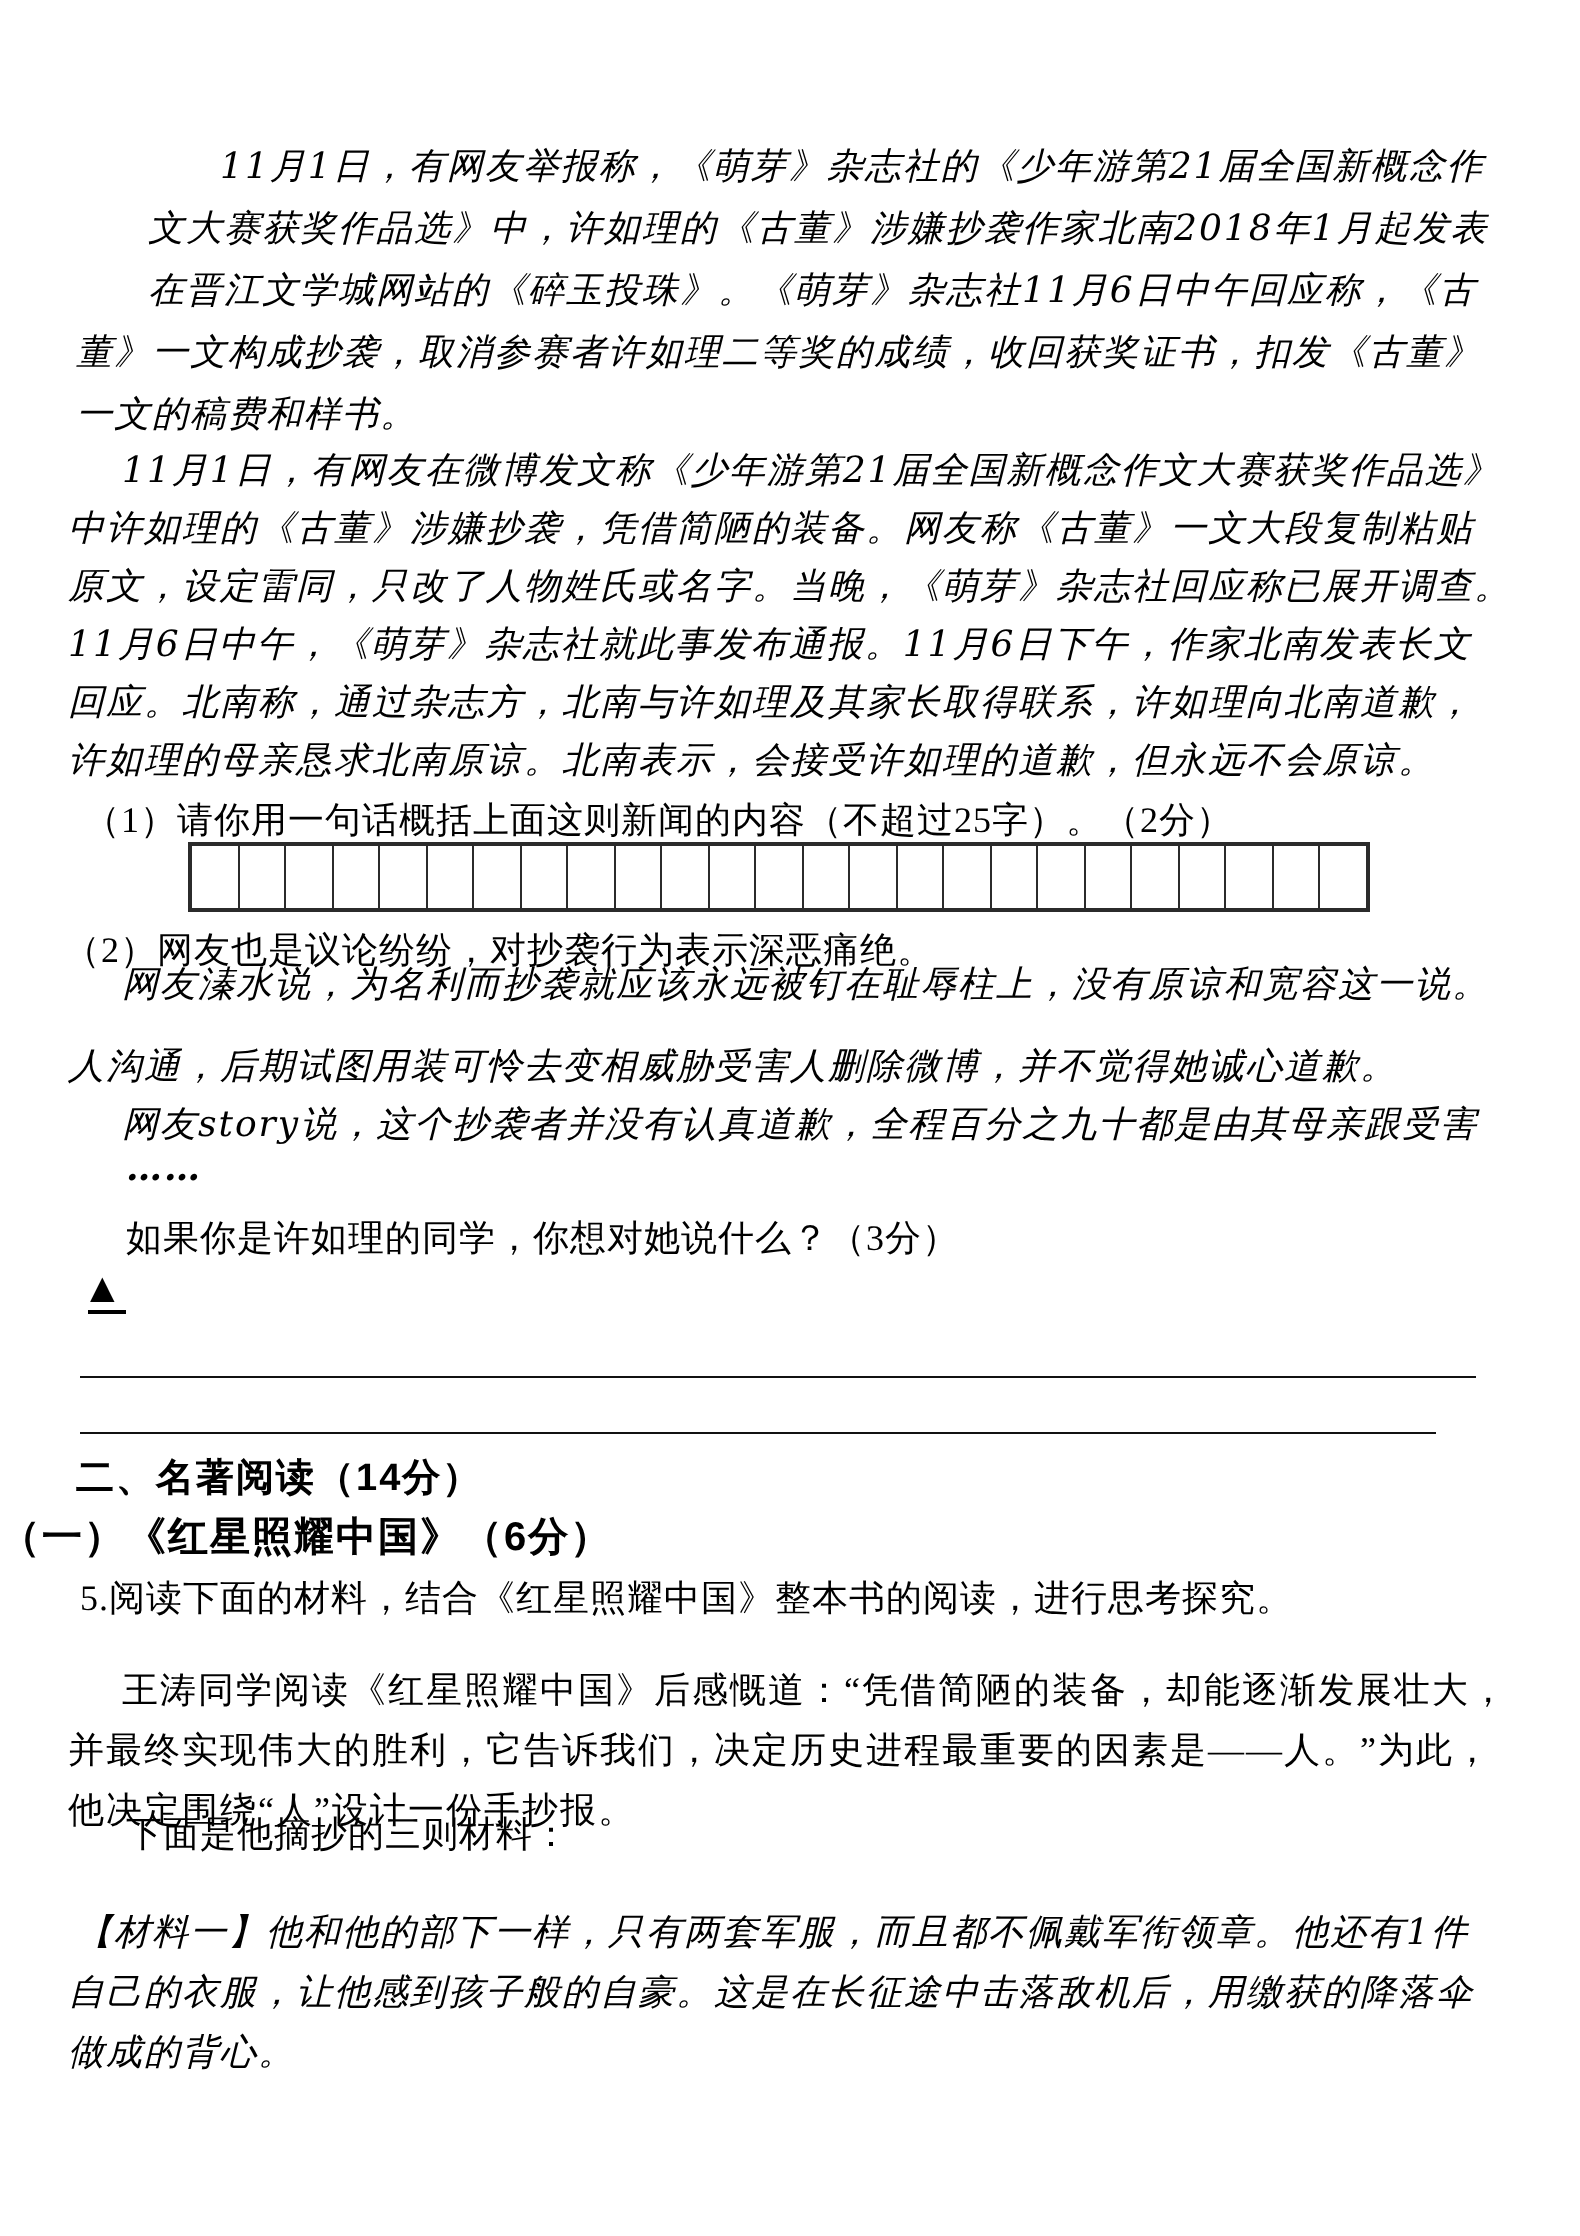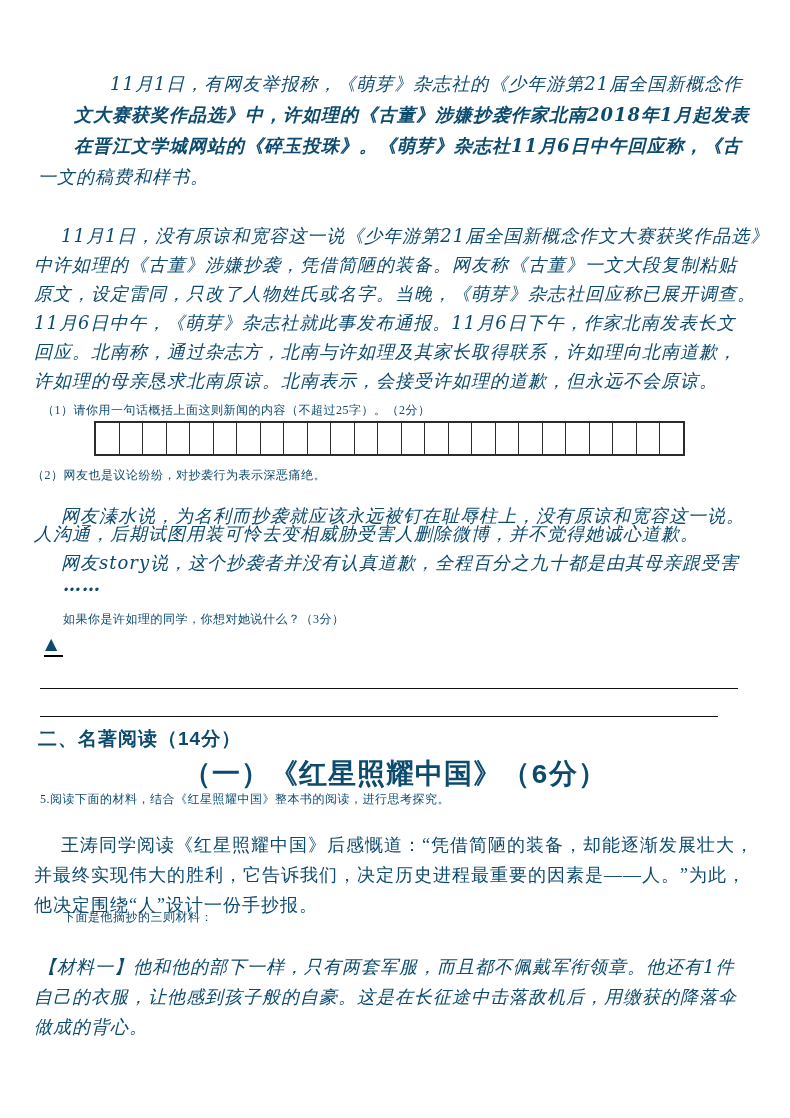--- a/index.html
+++ b/index.html
@@ -1,36 +1,36 @@
 <!DOCTYPE html>
 <html><head>
 <meta charset="utf-8">
 <style>
   html,body{margin:0;padding:0;background:#ffffff;}
   .page{
     position:relative;
     width:790px;height:1118px;
     background:#ffffff;
-    color:#0c4a6e;
+    color:#000000;
     overflow:hidden;
     font-size:18px;
   }
   .abs{position:absolute;left:38px;}
   .line{white-space:nowrap;letter-spacing:1px;}
   
   .kai{font-family:"DejaVu Serif",serif;font-style:italic;}
   
   .song{font-family:"Liberation Serif",serif;}
   
   .hei{font-family:"Liberation Sans",sans-serif;font-weight:600;}
   .lh31 .line{line-height:31px;}
   .lh30 .line{line-height:30px;}
   .lh29 .line{line-height:29px;}
   .ind72{margin-left:72px;}
-  .ind36{margin-left:36px;font-weight:bold;}
+  .ind36{margin-left:36px;}
   .ind27{margin-left:27px;}
   
   .grid{
     position:absolute;left:94px;top:421px;
     display:flex;
     border:2px solid #2b2b2b;
     background:#ffffff;
   }
   .cell{
     width:22.5px;height:31px;
@@ -45,38 +45,39 @@
   .mark{
     position:absolute;left:44px;top:634px;
     font-family:"DejaVu Sans",sans-serif;
     font-size:16px;line-height:20px;
     border-bottom:2px solid #000;
     padding:0 6px 1px 1px;
   }
   .heading{position:absolute;left:38px;top:726px;font-size:19px;letter-spacing:1px;white-space:nowrap;}
   .subheading{
     position:absolute;left:0;top:755px;width:790px;
-    text-align:center;font-weight:700;font-size:28px;letter-spacing:1px;white-space:nowrap;font-family:Liberation Mono, monospace;
+    font-weight:700;font-size:20px;letter-spacing:1px;white-space:nowrap;
   }
-  .qline{font-size:12px;white-space:nowrap;letter-spacing:0.5px;line-height:26px;}
+  .qline{font-size:18px;white-space:nowrap;letter-spacing:0.5px;line-height:26px;}
 </style>
 </head>
 <body>
 
 <div class="page">
 
   <div class="abs kai lh31" style="top:68px;">
     <div class="line ind72">11月1日，有网友举报称，《萌芽》杂志社的《少年游第21届全国新概念作</div>
     <div class="line ind36">文大赛获奖作品选》中，许如理的《古董》涉嫌抄袭作家北南2018年1月起发表</div>
     <div class="line ind36">在晋江文学城网站的《碎玉投珠》。《萌芽》杂志社11月6日中午回应称，《古</div>
+    <div class="line">董》一文构成抄袭，取消参赛者许如理二等奖的成绩，收回获奖证书，扣发《古董》</div>
     <div class="line">一文的稿费和样书。</div>
   </div>
 
   <div class="abs kai lh29" style="top:221px;left:34px;">
-    <div class="line ind27">11月1日，没有原谅和宽容这一说《少年游第21届全国新概念作文大赛获奖作品选》</div>
+    <div class="line ind27">11月1日，有网友在微博发文称《少年游第21届全国新概念作文大赛获奖作品选》</div>
     <div class="line">中许如理的《古董》涉嫌抄袭，凭借简陋的装备。网友称《古董》一文大段复制粘贴</div>
     <div class="line">原文，设定雷同，只改了人物姓氏或名字。当晚，《萌芽》杂志社回应称已展开调查。</div>
     <div class="line">11月6日中午，《萌芽》杂志社就此事发布通报。11月6日下午，作家北南发表长文</div>
     <div class="line">回应。北南称，通过杂志方，北南与许如理及其家长取得联系，许如理向北南道歉，</div>
     <div class="line">许如理的母亲恳求北南原谅。北南表示，会接受许如理的道歉，但永远不会原谅。</div>
   </div>
 
   <div class="abs song qline" style="top:397px;left:42px;">（1）请你用一句话概括上面这则新闻的内容（不超过25字）。（2分）</div>
 
   <div class="grid">
@@ -102,21 +103,21 @@
       <div class="cell"></div>
       <div class="cell"></div>
       <div class="cell"></div>
       <div class="cell"></div>
       <div class="cell"></div>
       <div class="cell"></div>
     </div>
 
   <div class="abs song qline" style="top:462px;left:32px;">（2）网友也是议论纷纷，对抄袭行为表示深恶痛绝。</div>
 
-  <div class="abs kai lh30" style="top:501px;left:34px;">
+  <div class="abs kai lh30" style="top:478px;left:34px;">
     <div class="line ind27">网友溱水说，为名利而抄袭就应该永远被钉在耻辱柱上，没有原谅和宽容这一说。</div>
   </div>
 
   <div class="abs kai lh29" style="top:519px;left:34px;">
     <div class="line">人沟通，后期试图用装可怜去变相威胁受害人删除微博，并不觉得她诚心道歉。</div>
     <div class="line ind27">网友story说，这个抄袭者并没有认真道歉，全程百分之九十都是由其母亲跟受害</div>
   </div>
 
   <div class="abs kai" style="top:574px;left:63px;font-weight:700;letter-spacing:1px;">……</div>
 

